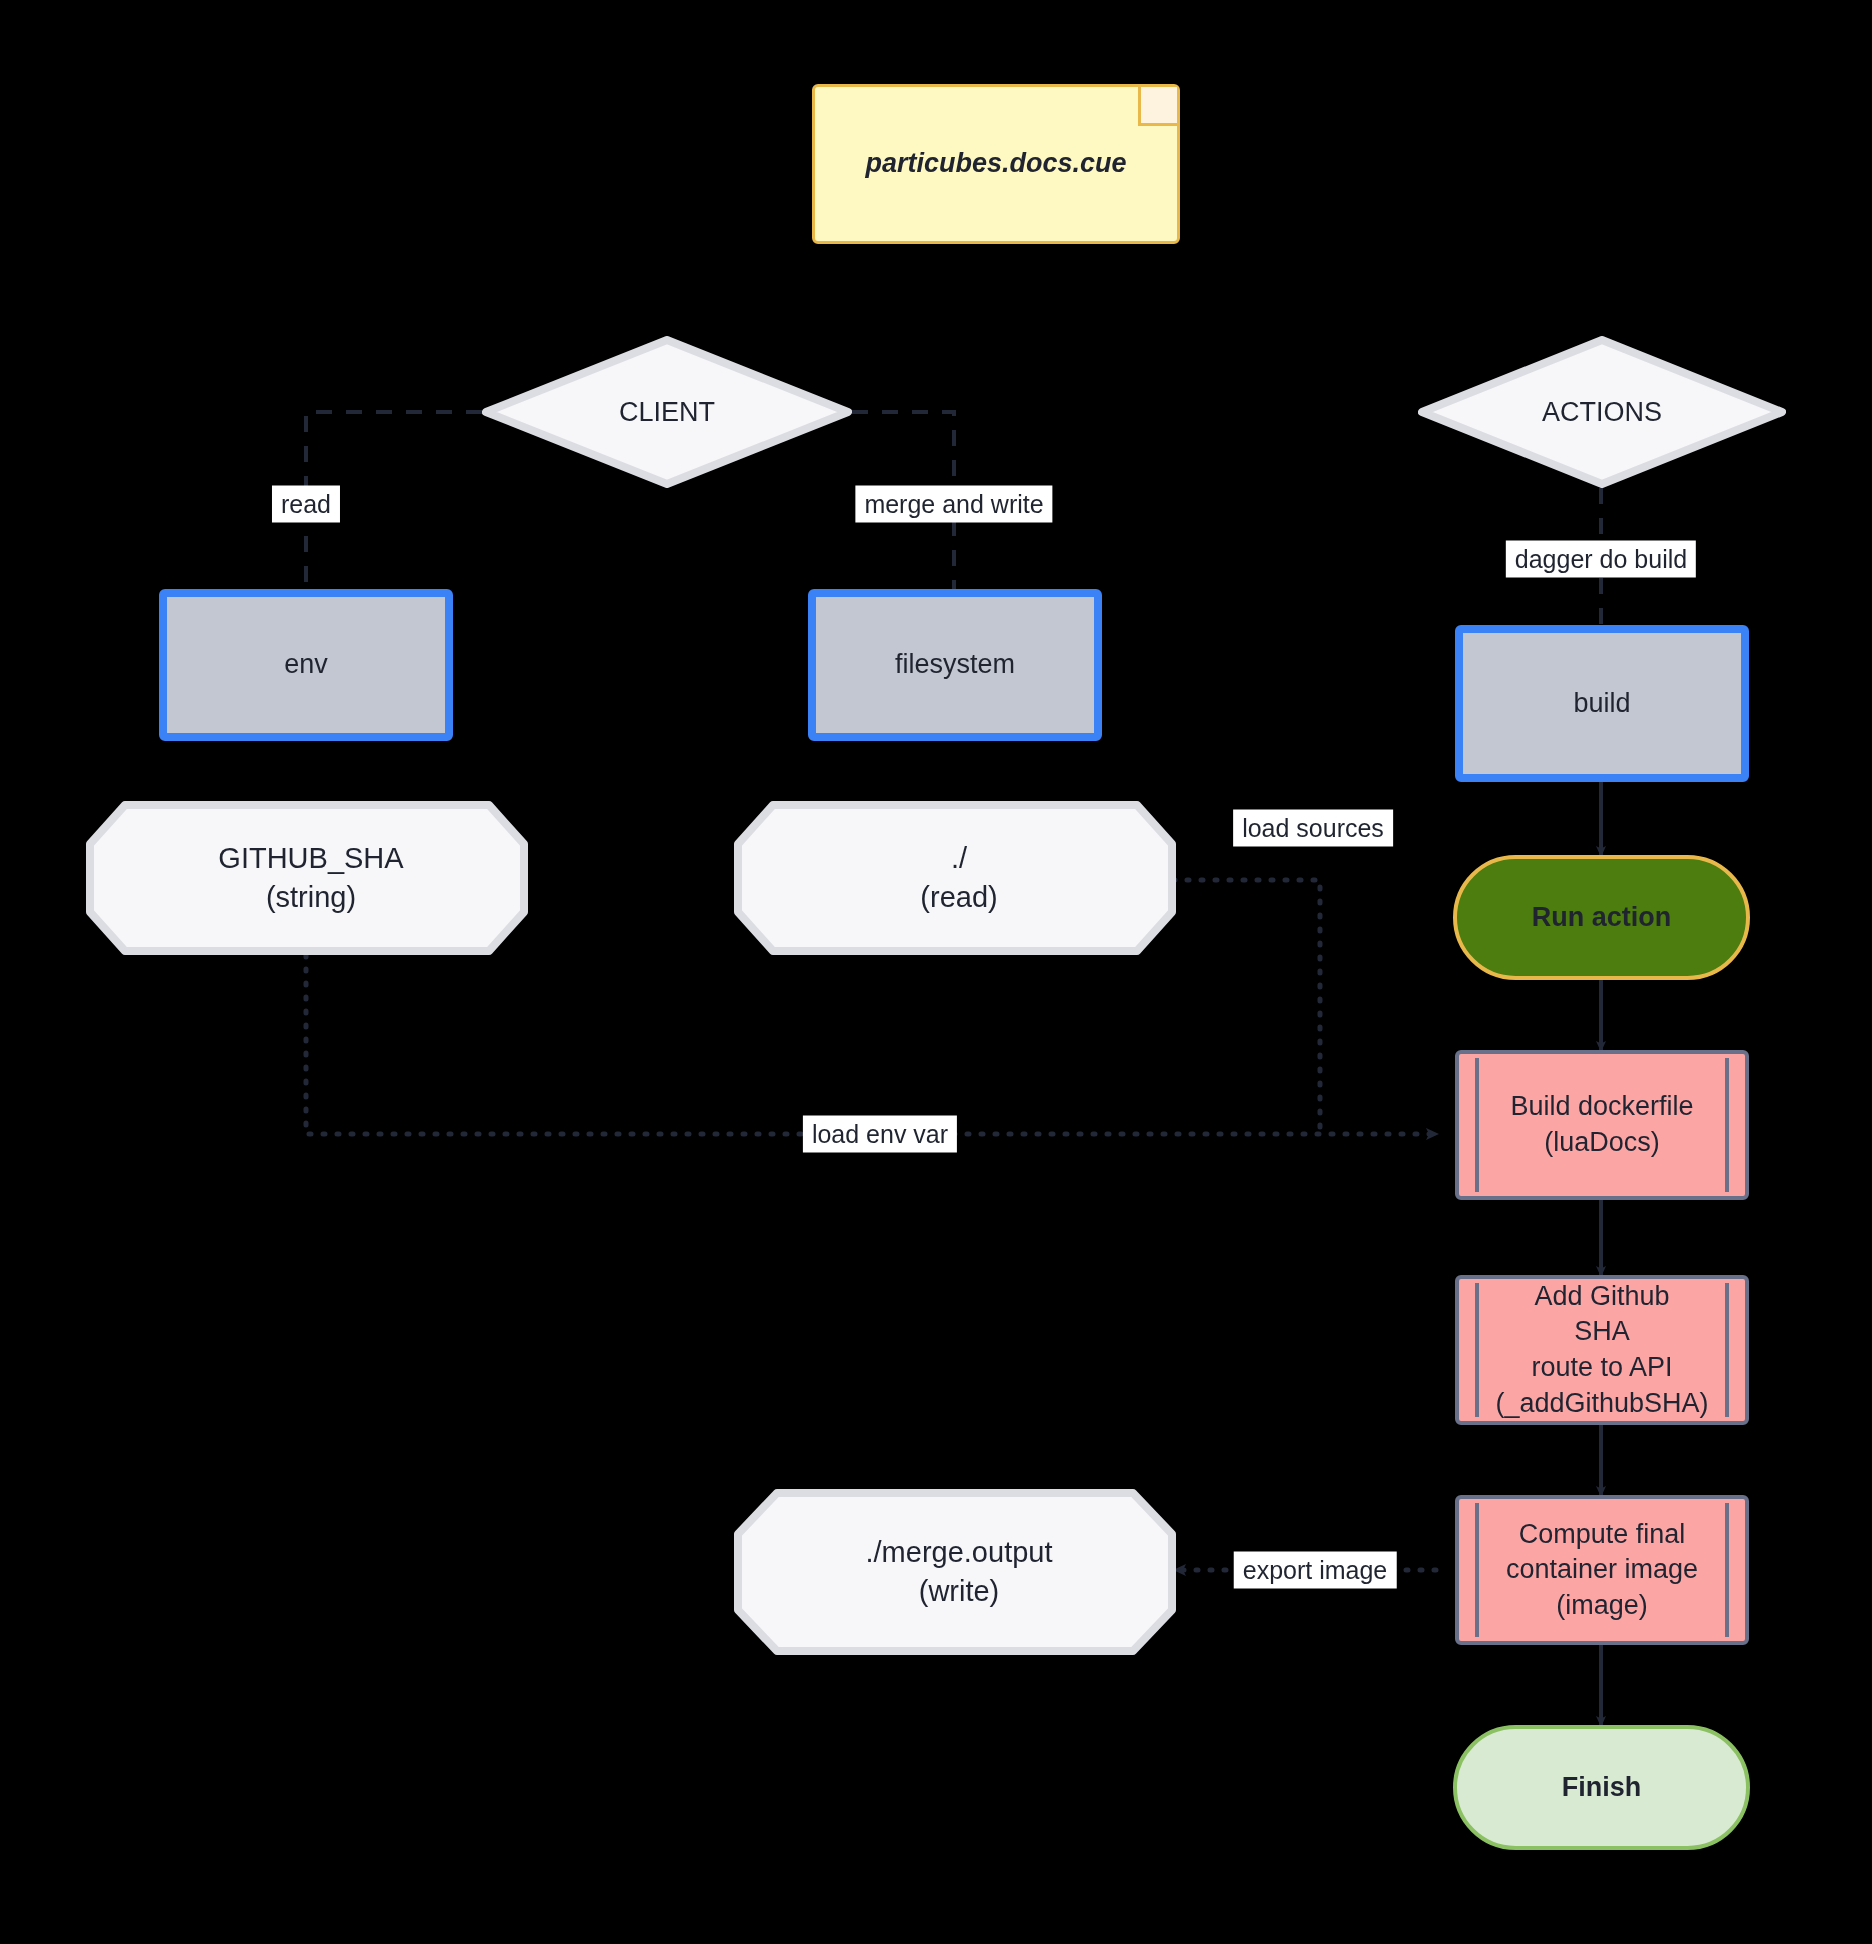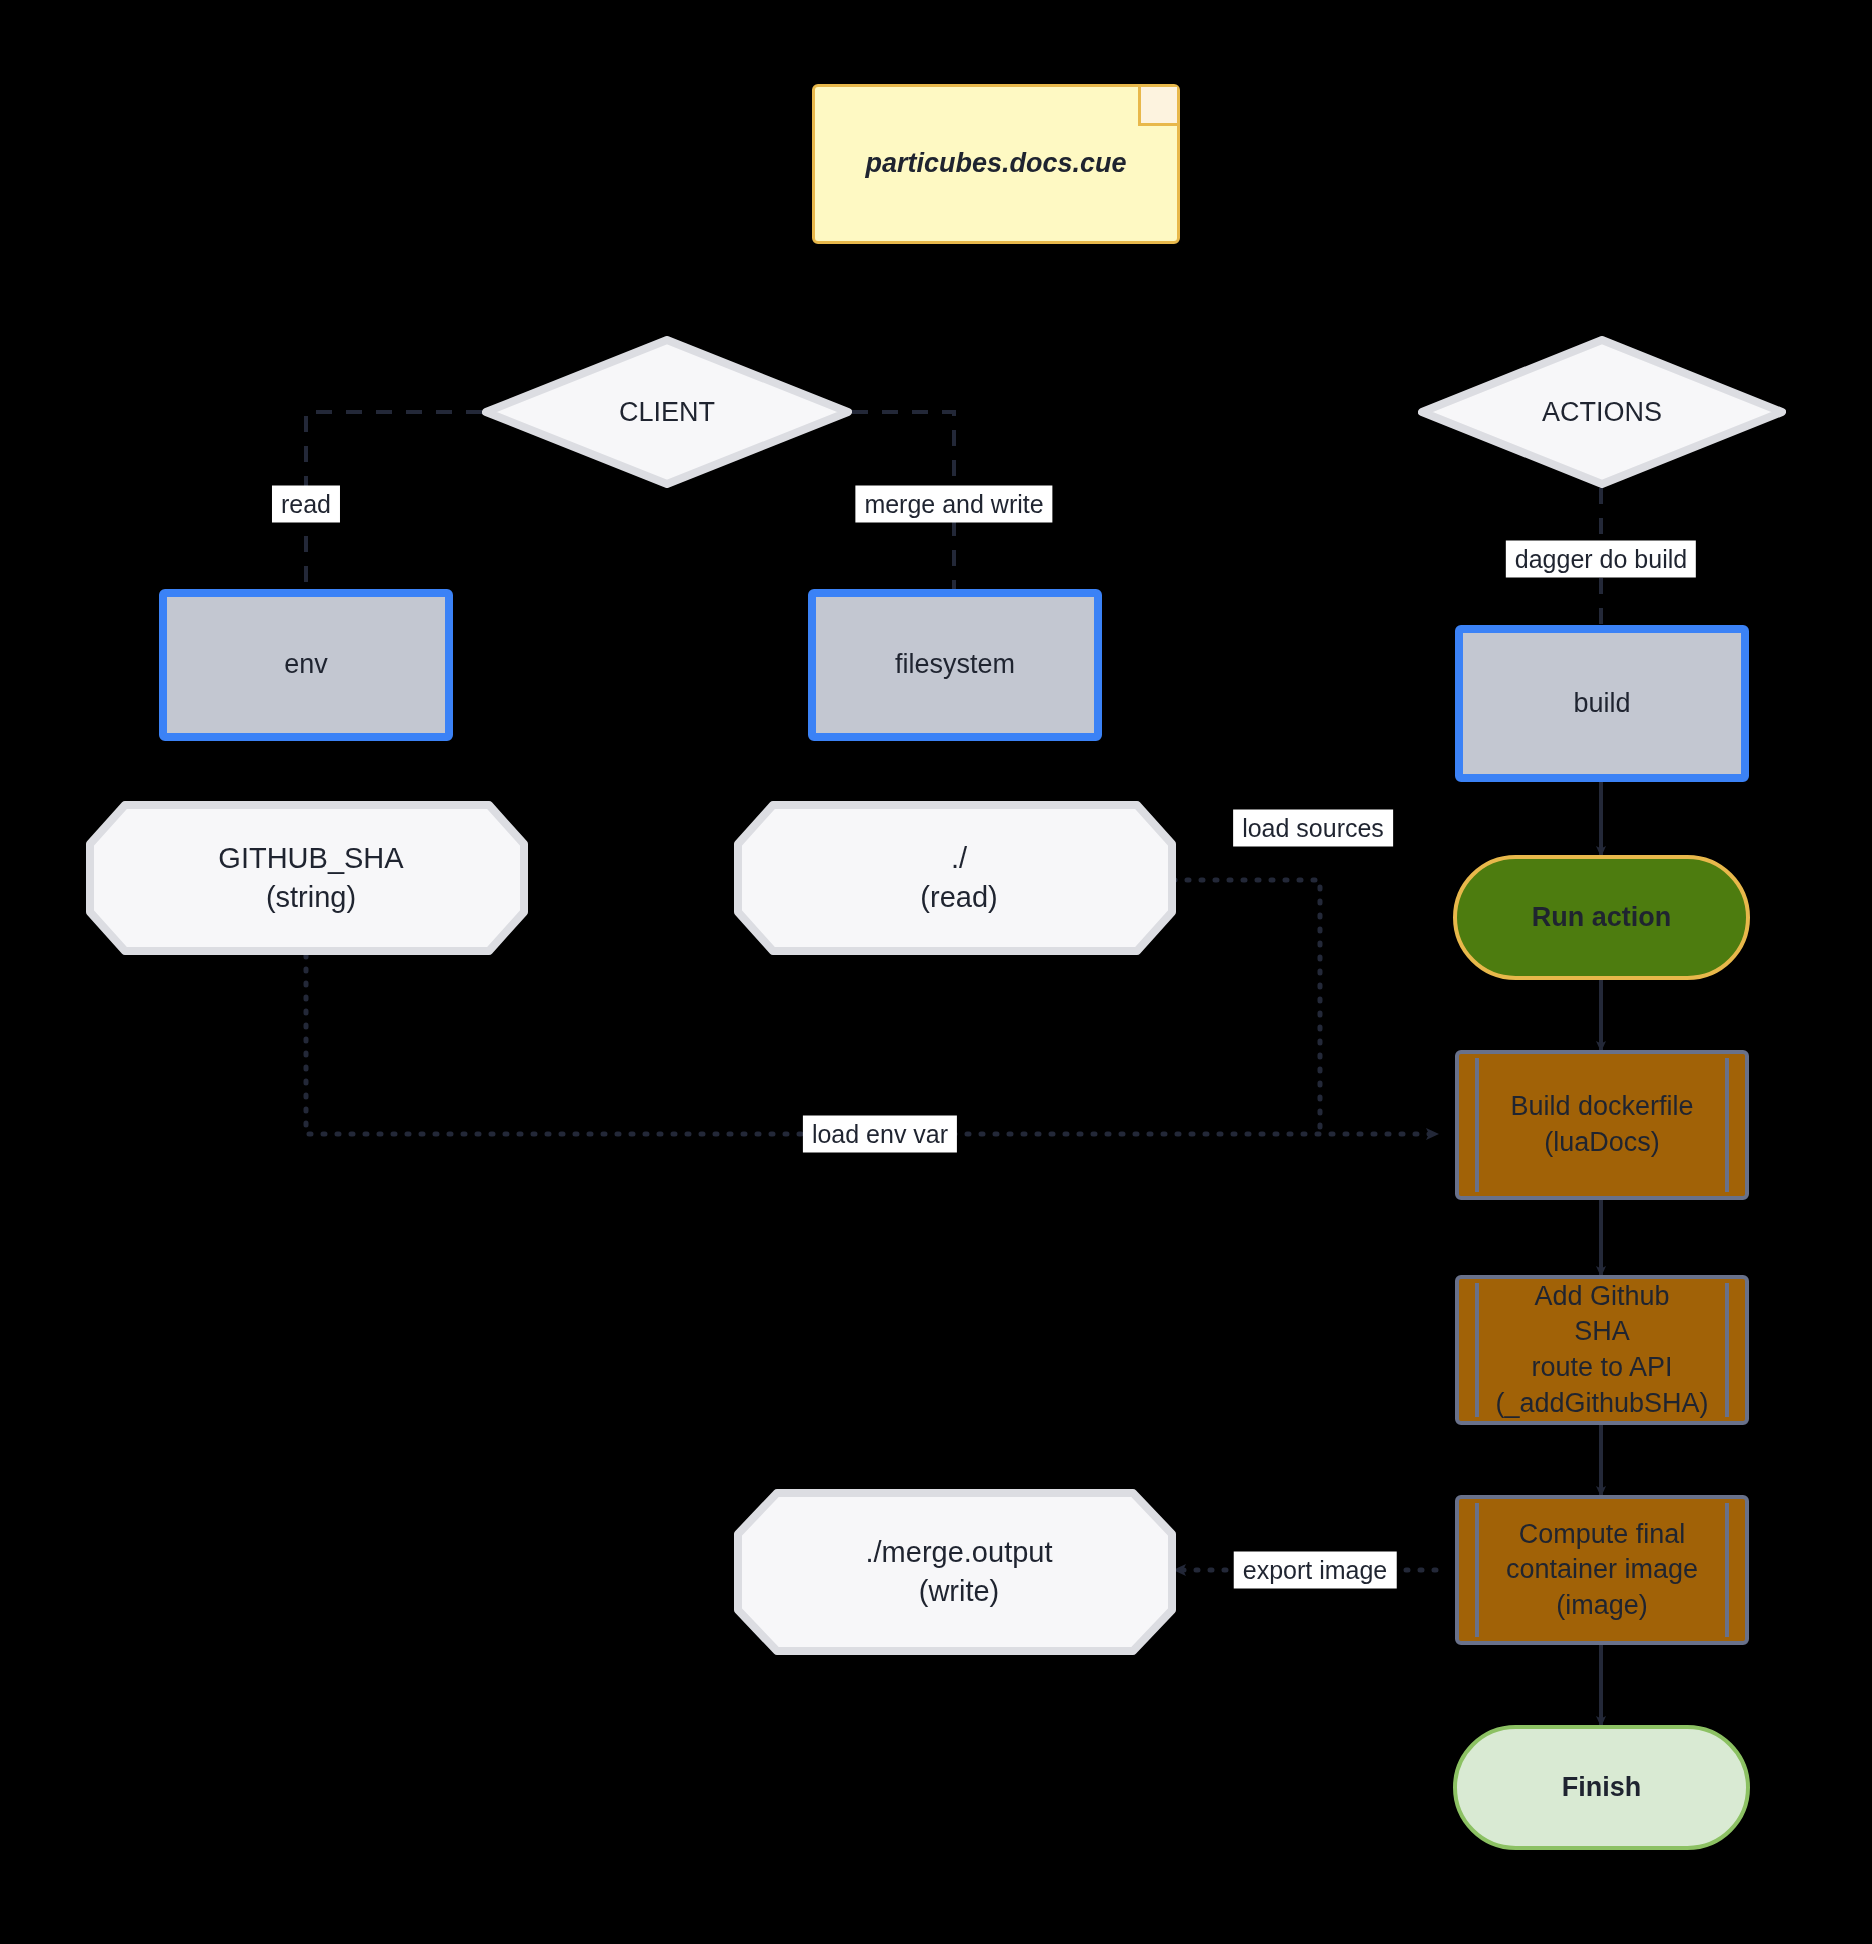--- a/index.html
+++ b/index.html
@@ -15,21 +15,21 @@
              background:#fdf3df;border-left:3px solid #e8b84b;border-bottom:3px solid #e8b84b;}
   
   .diamond-wrap{position:absolute;}
   .diamond-label{position:absolute;left:0;top:0;width:100%;height:100%;
                  display:flex;align-items:center;justify-content:center;
                  color:#1f2430;font-size:27px;}
   
   .proc{background:#c3c7d1;border:8px solid #3b82f6;border-radius:6px;
         color:#1f2430;font-size:27px;}
   
-  .subr{background:#a16207;border:4px solid #69718a;border-radius:6px;
+  .subr{background:#fca5a5;border:4px solid #69718a;border-radius:6px;
         color:#1f2430;font-size:27px;padding:0 46px;}
   .subr::before,.subr::after{content:"";position:absolute;top:4px;bottom:4px;
         width:4px;background:#69718a;}
   .subr::before{left:16px;} .subr::after{right:16px;}
   
   .octa{position:absolute;}
   .octa-label{position:absolute;left:4px;top:0;width:100%;height:100%;
               display:flex;flex-direction:column;align-items:center;justify-content:center;
               color:#1f2430;font-size:29px;line-height:1.35;}
   

